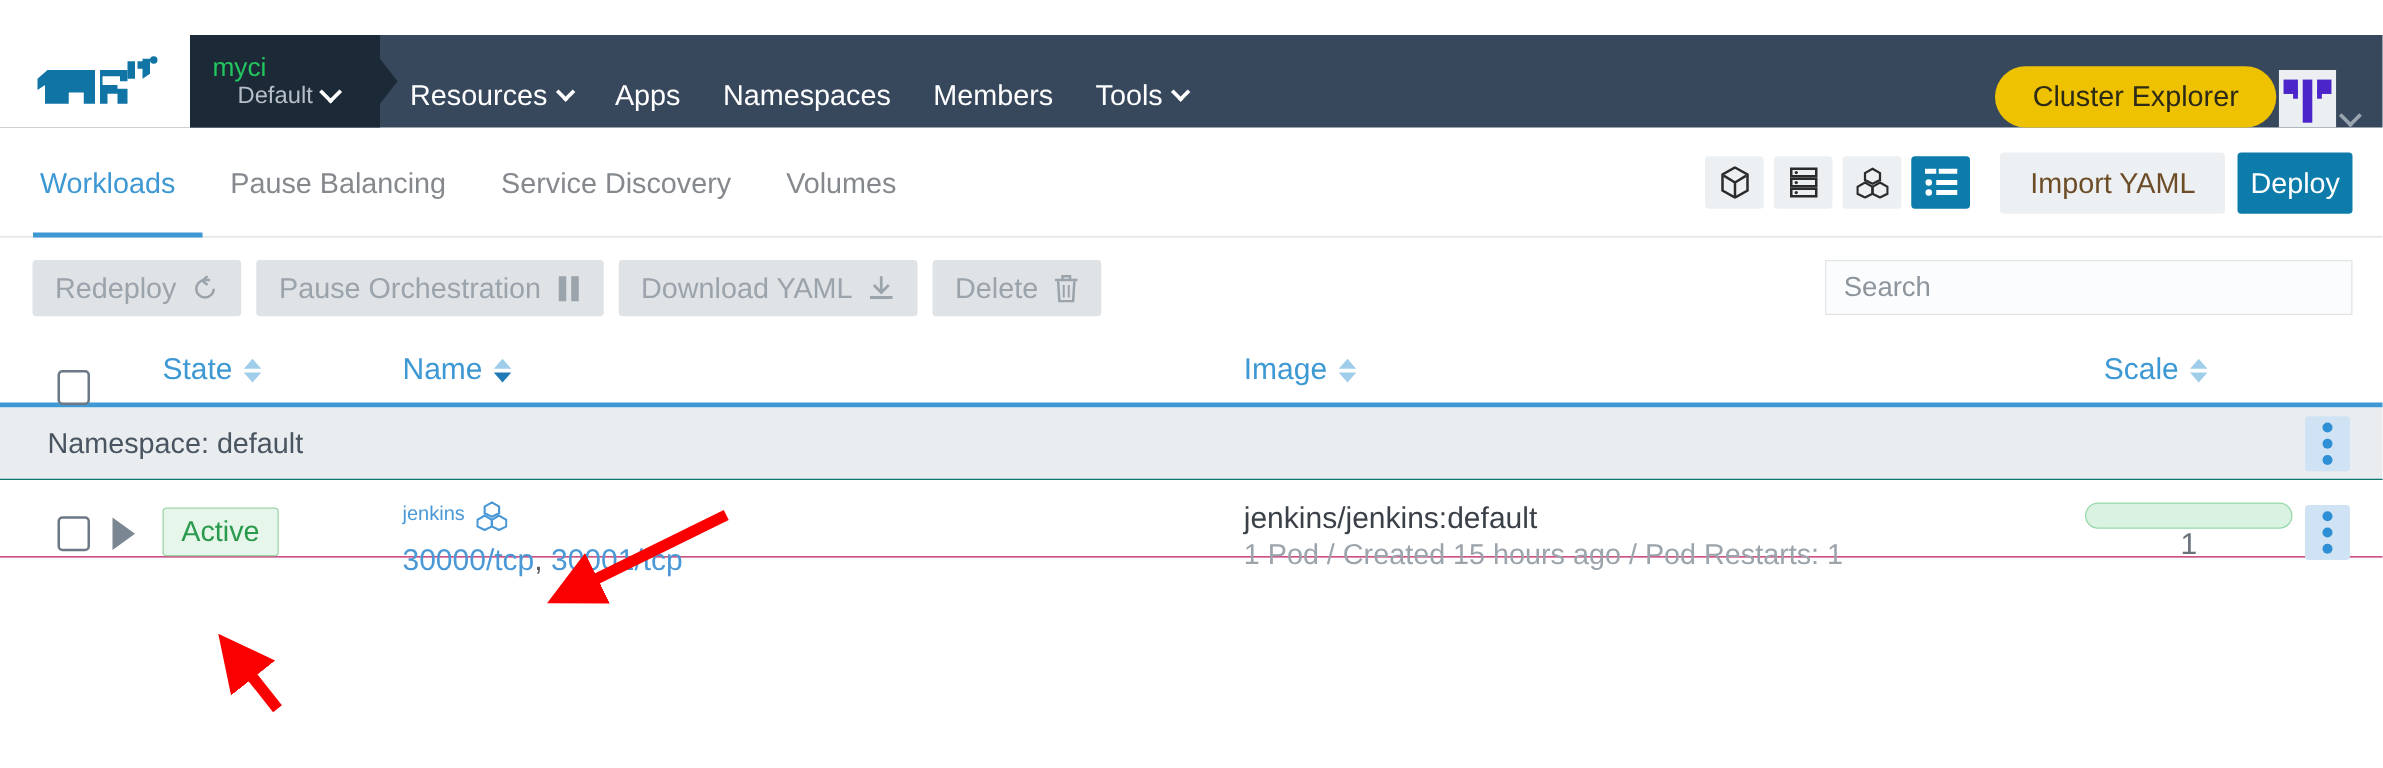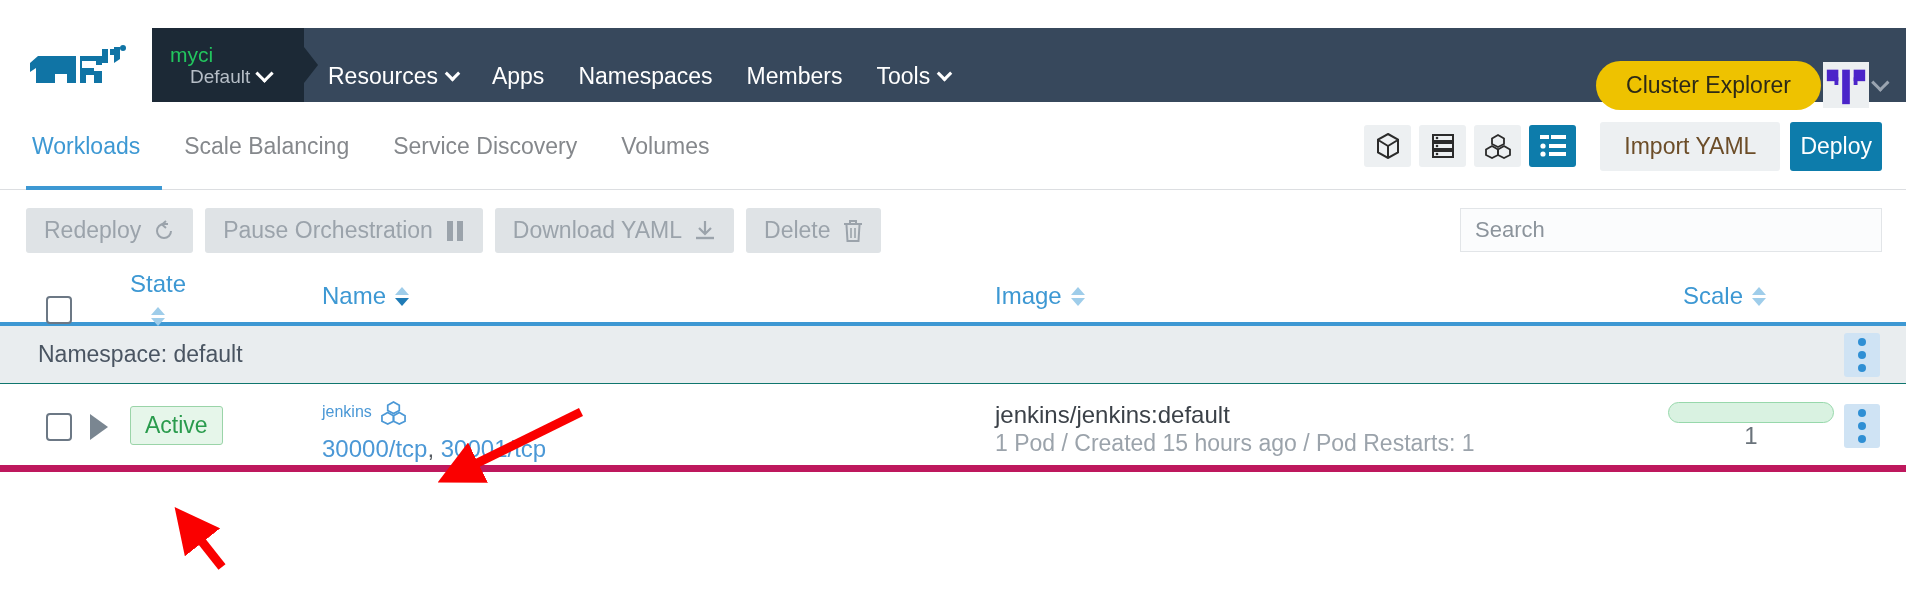--- a/index.html
+++ b/index.html
@@ -56,21 +56,21 @@
     display: flex; align-items: center; gap: 34px;
   }
   .navlink {
     color: #ffffff; font-size: 23px;
     display: flex; align-items: center; gap: 9px;
     cursor: pointer; white-space: nowrap;
   }
 
   .nav-right {
     position: absolute; right: 22px; top: 0; height: 74px;
-    display: flex; align-items: center; gap: 2px; margin-top: 20px;
+    display: flex; align-items: flex-end; gap: 2px;
   }
   .cluster-explorer-btn {
     background: #eec200; color: #2d2a16;
     font-size: 23px; border-radius: 26px;
     padding: 11px 30px; border: none; cursor: pointer;
     font-family: "Liberation Sans", sans-serif;
   }
   .avatar {
     width: 46px; height: 46px; display: block;
   }
@@ -188,22 +188,22 @@
   .kebab {
     width: 36px; height: 44px; background: #cfe3f4;
     border: none; border-radius: 3px; cursor: pointer;
     display: flex; flex-direction: column; align-items: center;
     justify-content: center; gap: 5px;
   }
   .kebab i { width: 8px; height: 8px; border-radius: 50%; background: #2f8fd4; display: block; }
   .group-kebab { position: absolute; right: 26px; top: 7px; }
 
   .data-row {
-    position: relative; height: 88px;
-    border-bottom: 7px solid #be185d;
+    position: relative; height: 62px;
+    border-bottom: 1px solid #be185d;
     background: #ffffff;
   }
   .cell { position: absolute; display: flex; align-items: center; }
   .c-check { left: 46px; top: 29px; }
   .c-expand { left: 90px; top: 30px; }
   .tri {
     width: 0; height: 0;
     border-top: 13px solid transparent; border-bottom: 13px solid transparent;
     border-left: 18px solid #7a8691; cursor: pointer;
   }
@@ -298,21 +298,21 @@
     <span class="avatar-chev"></span>
   </div>
 </div>
 
 <div class="tabbar">
   <div class="tabs">
     <div class="tab active">
       <span>Workloads</span>
     </div>
     <div class="tab">
-      <span>Scale Balancing</span>
+      <span>Pause Balancing</span>
     </div>
     <div class="tab">
       <span>Service Discovery</span>
     </div>
     <div class="tab">
       <span>Volumes</span>
     </div>
   </div>
 
   <div class="tabbar-right">
@@ -393,21 +393,21 @@
   </div>
   <input class="search-box" type="text" placeholder="Search" style="">
 </div>
 
 <div class="table">
 
   <div class="thead">
     <div class="th th-check">
       <span class="chkbox"></span>
     </div>
-    <div class="th" style="left:130px;flex-direction:column;">
+    <div class="th" style="left:130px;">
       <span>State</span>
       <span class="sorter">
         <i class="sort-up"></i>
         <i class="sort-dn"></i>
       </span>
     </div>
     <div class="th" style="left:322px;">
       <span>Name</span>
       <span class="sorter active">
         <i class="sort-up"></i>

